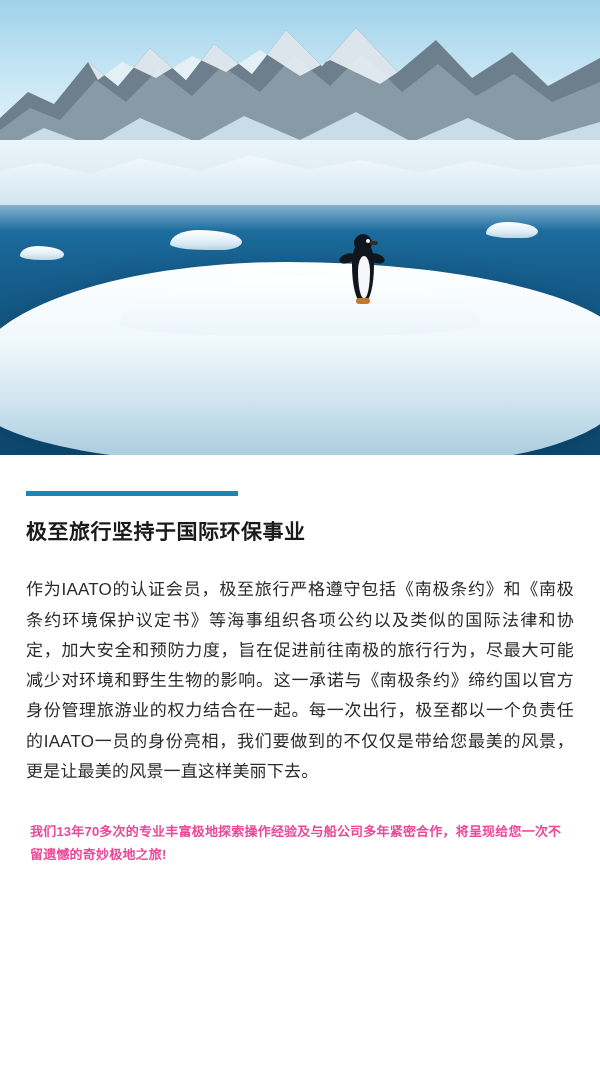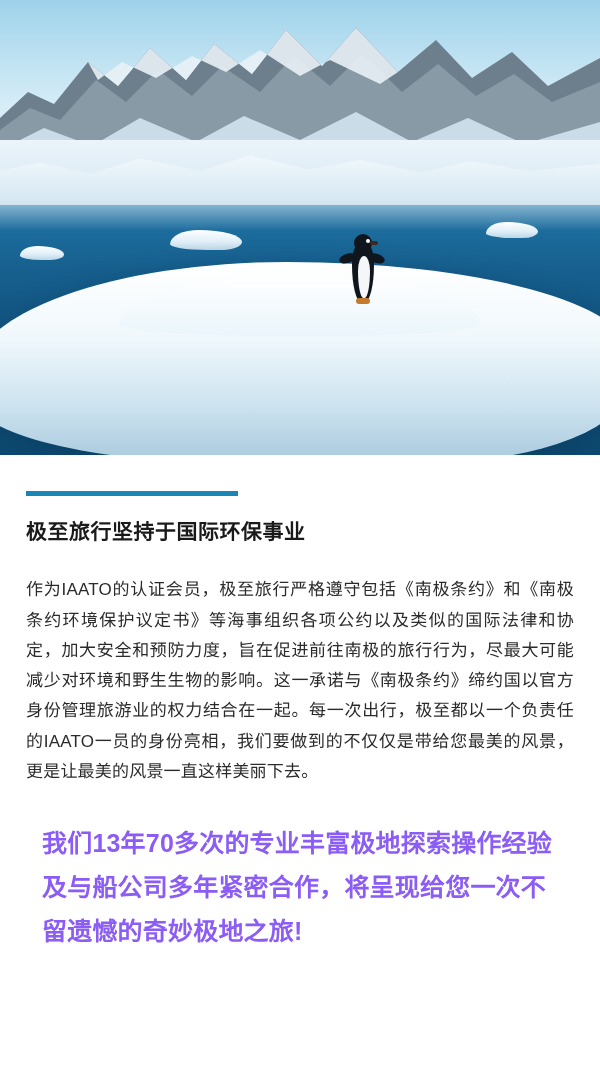--- a/index.html
+++ b/index.html
@@ -194,25 +194,25 @@
   }
   .para {
     font-size: 17px;
     color: #2b2b2b;
     line-height: 1.78;
     margin: 0 0 34px 0;
     text-align: justify;
     letter-spacing: 0.2px;
   }
   .highlight {
-    font-size: 25px;
+    font-size: 13px;
     font-weight: bold;
-    color: #8b5cf6;
+    color: #ec4899;
     line-height: 1.76;
-    margin: 16px;
+    margin: 4px;
     letter-spacing: 0.2px;
   }
 </style>
 </head>
 <body>
 
 <div class="page">
 
   <div class="hero">
     <div class="sky"></div>

